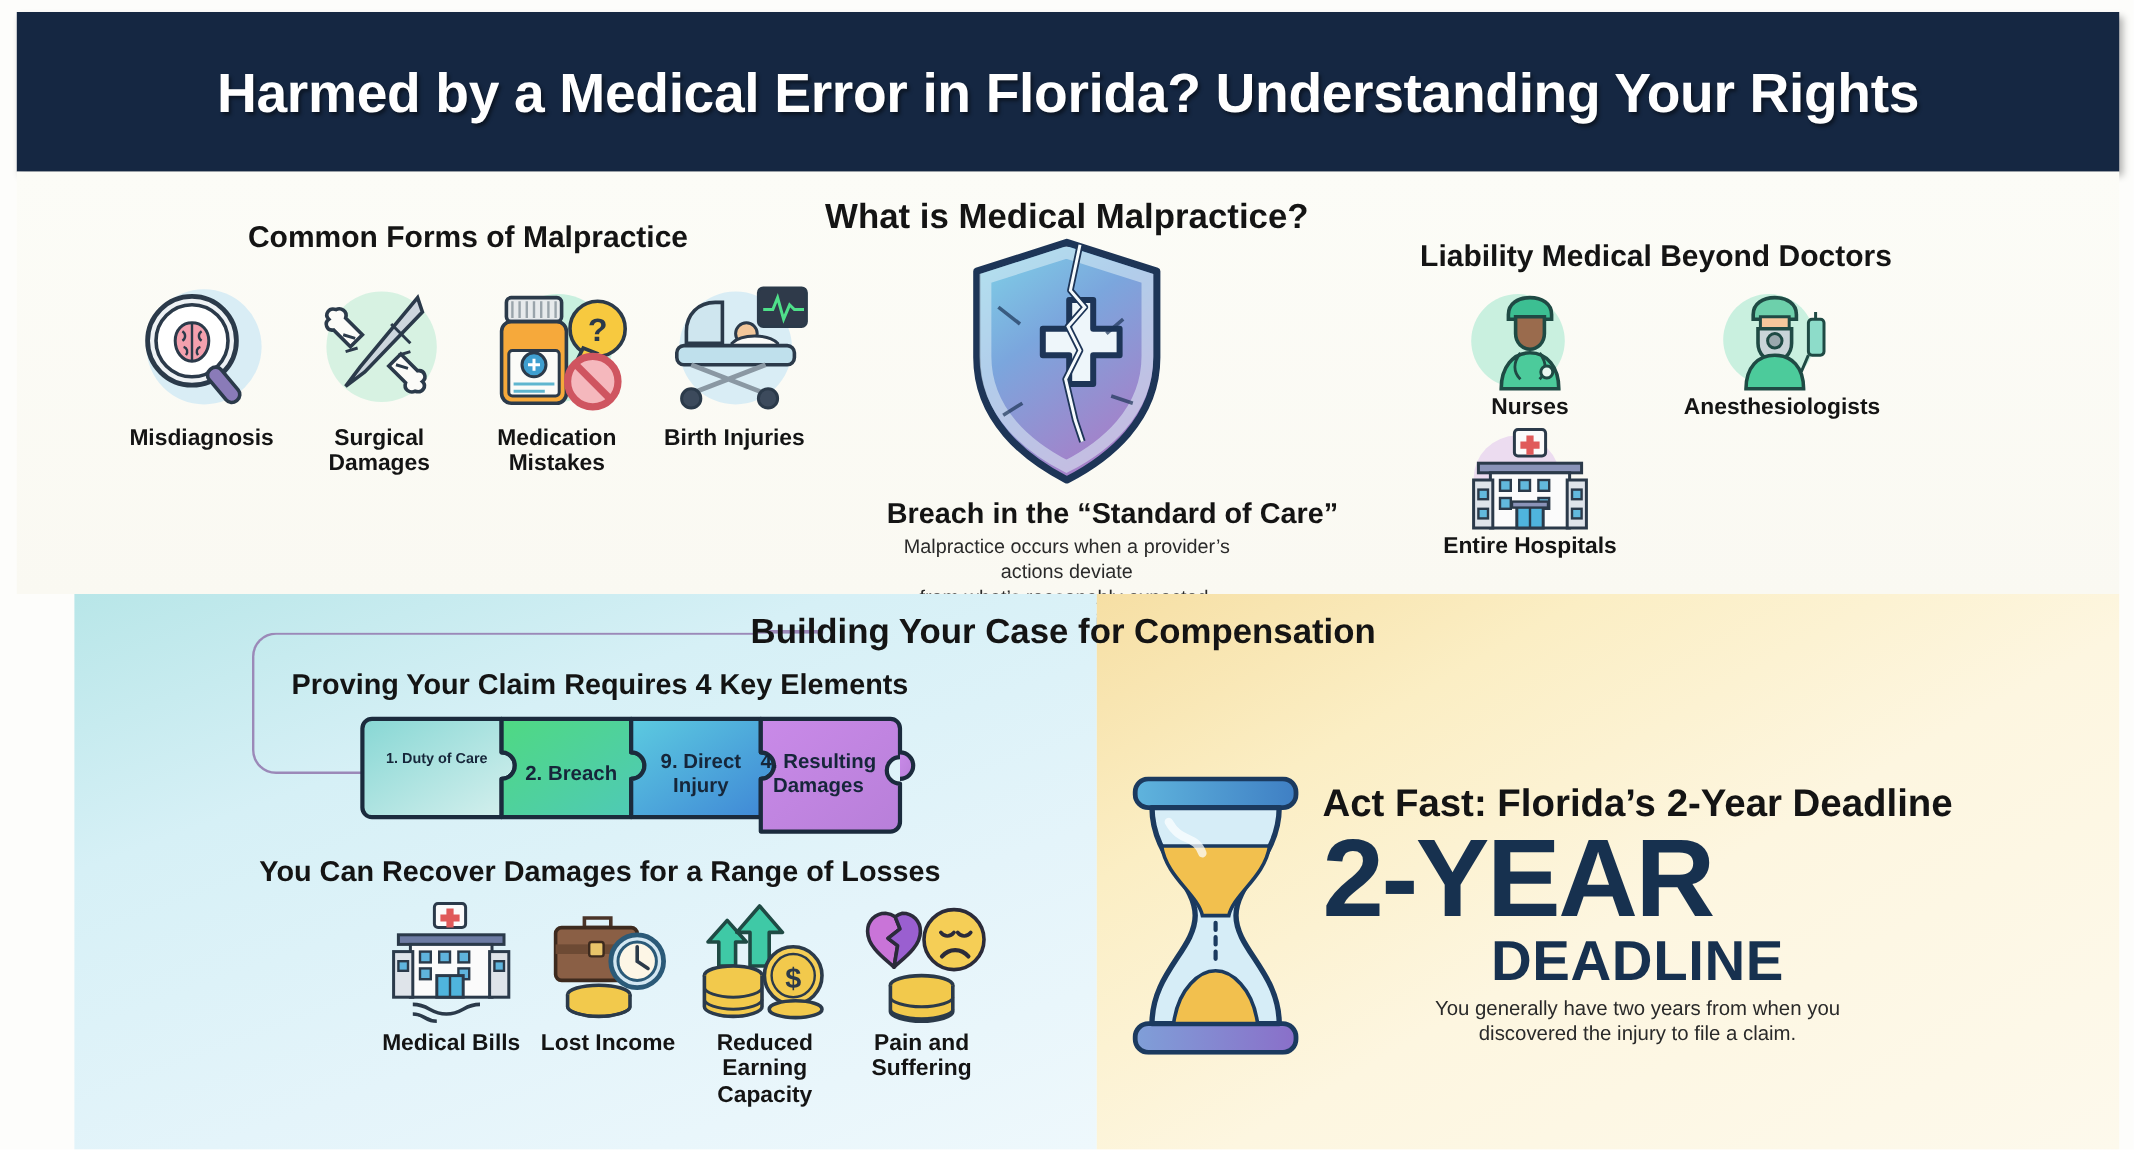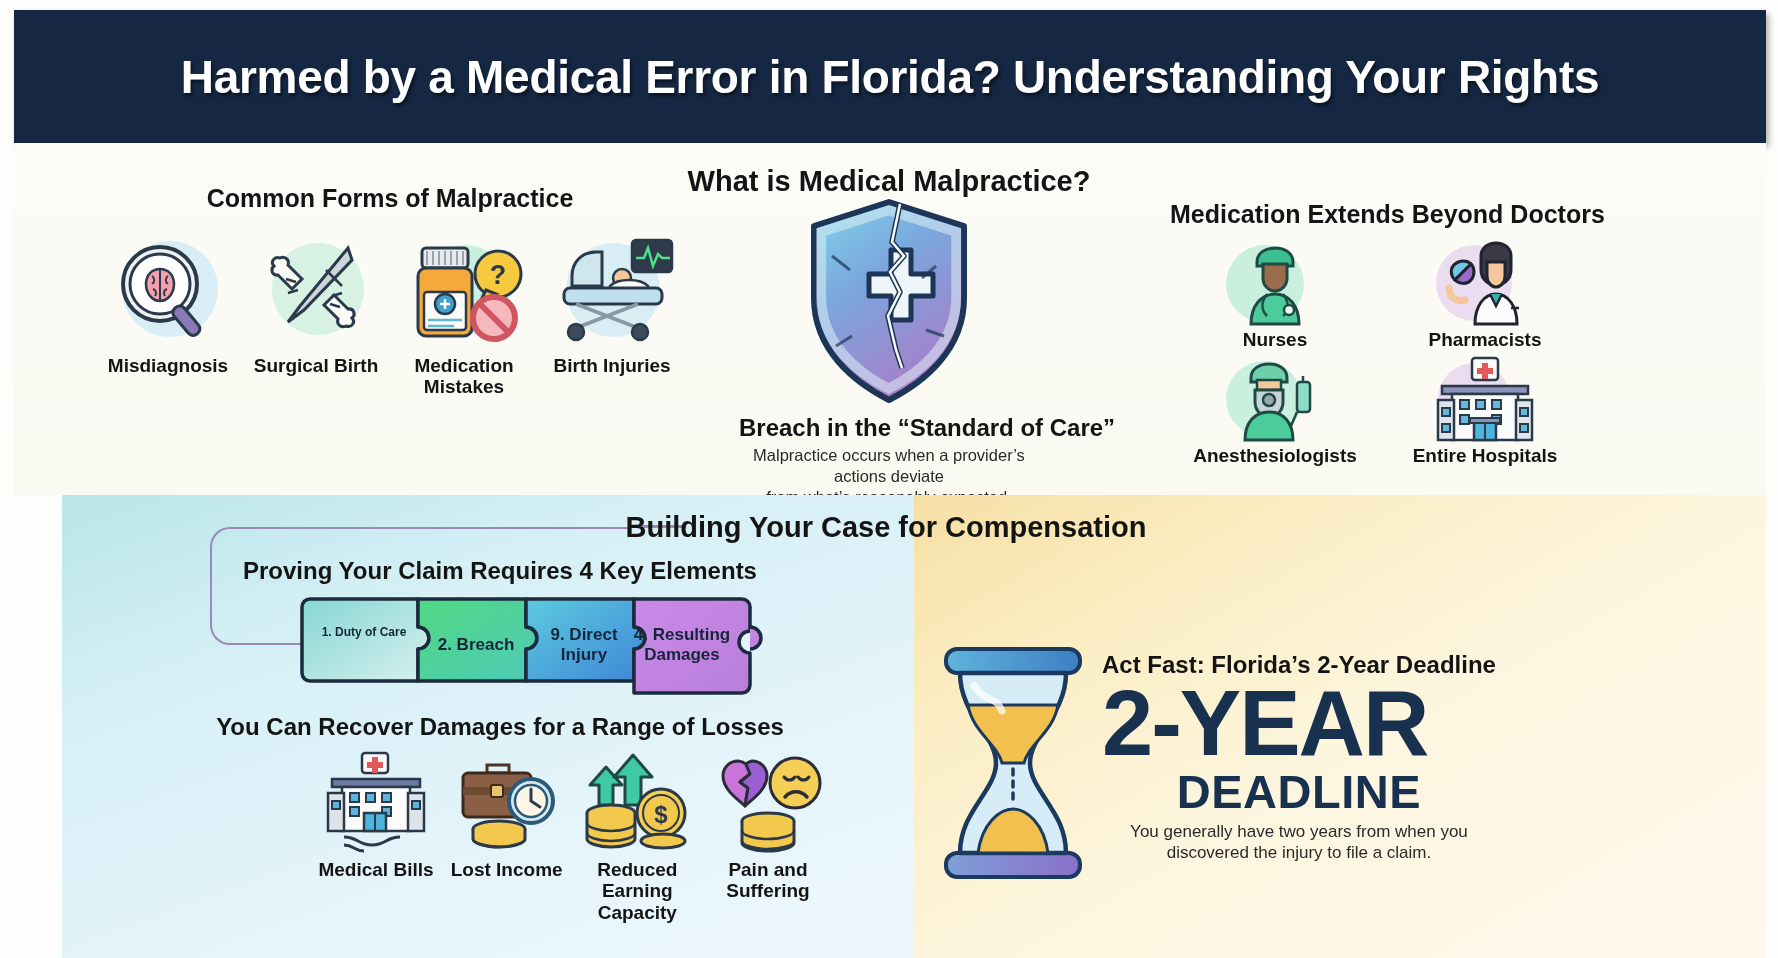--- a/index.html
+++ b/index.html
@@ -110,21 +110,21 @@
   .dmg-row { position:absolute; left:250px; top:252px; width:520px;
     display:flex; justify-content:space-between; }
   .dmg-item { width:128px; text-align:center; }
   .dmg-box { height:108px; display:flex; align-items:flex-end; justify-content:center; }
   .dmg-caption { font-size:19px; font-weight:bold; color:#141414; line-height:1.12; margin-top:4px; }
 
   
   .deadline-wrap { position:absolute; left:24px; top:152px; display:flex; align-items:flex-start; }
   .hourglass-holder { width:150px; flex:none; }
   .deadline-text { margin-left:14px; padding-top:4px; }
-  .dl-kicker { font-size:24px; font-weight:bold; color:#141414; white-space:nowrap; }
+  .dl-kicker { font-size:32px; font-weight:bold; color:#141414; white-space:nowrap; }
   .dl-big {
     font-size:92px; font-weight:bold; color:#17314f; line-height:0.92;
     letter-spacing:-2px; margin-top:2px;
   }
   .dl-mid {
     font-size:47px; font-weight:bold; color:#17314f; letter-spacing:0.5px;
     text-align:center; line-height:1.0; margin-top:2px;
   }
   .dl-sub { font-size:17px; color:#2a2a2a; text-align:center; line-height:1.25; margin-top:6px; }
 </style>
@@ -163,21 +163,21 @@
         <div class="icon-box">
           <div class="circ circ-green" style="width:92px;height:92px;left:24px;top:12px;"></div>
           <svg width="120" height="112" viewBox="0 0 120 112" style="position:relative;">
             <path d="M24 24c-6-2-10 4-6 8 -4 3-2 10 4 9l14 14 10-10-14-14c2-6-4-9-8-7z" fill="#fbfbf8" stroke="#2b3a4a" stroke-width="3"></path>
             <path d="M90 92c6 2 10-4 6-8 4-3 2-10-4-9L78 61 68 71l14 14c-2 6 4 9 8 7z" fill="#fbfbf8" stroke="#2b3a4a" stroke-width="3"></path>
             <path d="M92 14L44 72l-12 16 16-12L96 26z" fill="#cdd6dd" stroke="#2b3a4a" stroke-width="3"></path>
             <path d="M70 36l16 16" stroke="#2b3a4a" stroke-width="2.5"></path>
             <path d="M40 48l-10-3M42 56l-10 3M76 62l10-3M74 70l10 3" stroke="#2b3a4a" stroke-width="2.5"></path>
           </svg>
         </div>
-        <div class="icon-caption">Surgical Birth</div>
+        <div class="icon-caption">Surgical Damages</div>
       </div>
 
       <div class="icon-item">
         <div class="icon-box">
           <div class="circ circ-mint" style="width:90px;height:90px;left:24px;top:14px;"></div>
           <svg width="128" height="112" viewBox="0 0 128 112" style="position:relative;">
             <rect x="22" y="14" width="46" height="20" rx="4" fill="#e7eaec" stroke="#2b3a4a" stroke-width="3"></rect>
             <path d="M27 17v14M33 17v14M39 17v14M45 17v14M51 17v14M57 17v14M63 17v14" stroke="#9aa4ab" stroke-width="2"></path>
             <rect x="18" y="34" width="54" height="68" rx="8" fill="#f6a93b" stroke="#2b3a4a" stroke-width="3"></rect>
             <rect x="24" y="58" width="42" height="38" rx="3" fill="#fbfbf8" stroke="#2b3a4a" stroke-width="2.5"></rect>
@@ -234,53 +234,37 @@
       </svg>
     </div>
     <div class="shield-caption">Breach in the “Standard of Care”</div>
     <div class="shield-sub">
       <div>Malpractice occurs when a provider’s actions deviate</div>
       <div>from what’s reasonably expected, causing injury.</div>
     </div>
   </div>
 
   <div class="liab-block">
-    <div class="sec-title">Medication Extends Beyond Doctors</div>
+    <div class="sec-title">Liability Medical Beyond Doctors</div>
     <div class="liab-grid">
 
       <div class="liab-item">
         <div class="liab-box">
           <div class="circ circ-mint" style="width:78px;height:78px;left:56px;top:6px;"></div>
           <svg width="92" height="86" viewBox="0 0 92 86" style="position:relative;">
             <path d="M28 22c0-9 8-14 18-14s18 5 18 14v4H28z" fill="#3cbf92" stroke="#1f4a44" stroke-width="3"></path>
             <path d="M34 24h24v14c0 8-6 13-12 13s-12-5-12-13z" fill="#9a6b4d" stroke="#1f4a44" stroke-width="3"></path>
             <path d="M22 84c0-18 10-30 24-30s24 12 24 30z" fill="#4ccb9b" stroke="#1f4a44" stroke-width="3"></path>
             <path d="M38 54c-6 8-6 16 0 22M54 54c6 8 6 16 0 22" stroke="#1f4a44" stroke-width="2.5" fill="none"></path>
             <circle cx="60" cy="70" r="5" fill="#e8f7f0" stroke="#1f4a44" stroke-width="2.5"></circle>
           </svg>
         </div>
         <div class="liab-caption">Nurses</div>
       </div>
 
-      <div class="liab-item">
-        <div class="liab-box">
-          <div class="circ circ-lilac" style="width:76px;height:76px;left:56px;top:6px;"></div>
-          <svg width="100" height="86" viewBox="0 0 100 86" style="position:relative;">
-            <path d="M46 16c0-8 7-13 15-13s15 5 15 13v14c0 9-7 15-15 15s-15-6-15-15z" fill="#3a3a46" stroke="#1f2430" stroke-width="3"></path>
-            <path d="M52 22h18v14c0 7-5 11-9 11s-9-4-9-11z" fill="#f5c79c" stroke="#1f2430" stroke-width="3"></path>
-            <path d="M40 84c0-18 9-30 21-30s21 12 21 30z" fill="#fbfbfb" stroke="#1f2430" stroke-width="3"></path>
-            <path d="M55 54l6 12 6-12" fill="#2fb5a5" stroke="#1f2430" stroke-width="2.5"></path>
-            <path d="M76 68h8" stroke="#1f2430" stroke-width="2.5"></path>
-            <path d="M20 40c-5-5-5-12 0-16s12-4 16 0l-16 16z" fill="#6fc6e8" stroke="#1f2430" stroke-width="3"></path>
-            <path d="M36 24c4 4 4 11 0 16s-12 4-16 0l16-16z" fill="#9a6bc6" stroke="#1f2430" stroke-width="3"></path>
-            <path d="M14 48c0 10 8 14 16 12" stroke="#f5c79c" stroke-width="7" fill="none" stroke-linecap="round"></path>
-          </svg>
-        </div>
-        <div class="liab-caption">Pharmacists</div>
-      </div>
 
       <div class="liab-item">
         <div class="liab-box">
           <div class="circ circ-mint" style="width:76px;height:76px;left:56px;top:6px;"></div>
           <svg width="100" height="86" viewBox="0 0 100 86" style="position:relative;">
             <path d="M26 22c0-9 8-14 18-14s18 5 18 14v4H26z" fill="#6dd0ab" stroke="#1f4a44" stroke-width="3"></path>
             <path d="M32 24h24v10H32z" fill="#f5c79c" stroke="#1f4a44" stroke-width="2.5"></path>
             <path d="M30 34h28v12c0 9-7 15-14 15s-14-6-14-15z" fill="#c9d4d8" stroke="#1f4a44" stroke-width="3"></path>
             <circle cx="44" cy="44" r="6" fill="#9aa8ad" stroke="#1f4a44" stroke-width="2.5"></circle>
             <path d="M20 84c0-18 10-28 24-28s24 10 24 28z" fill="#4ccb9b" stroke="#1f4a44" stroke-width="3"></path>

